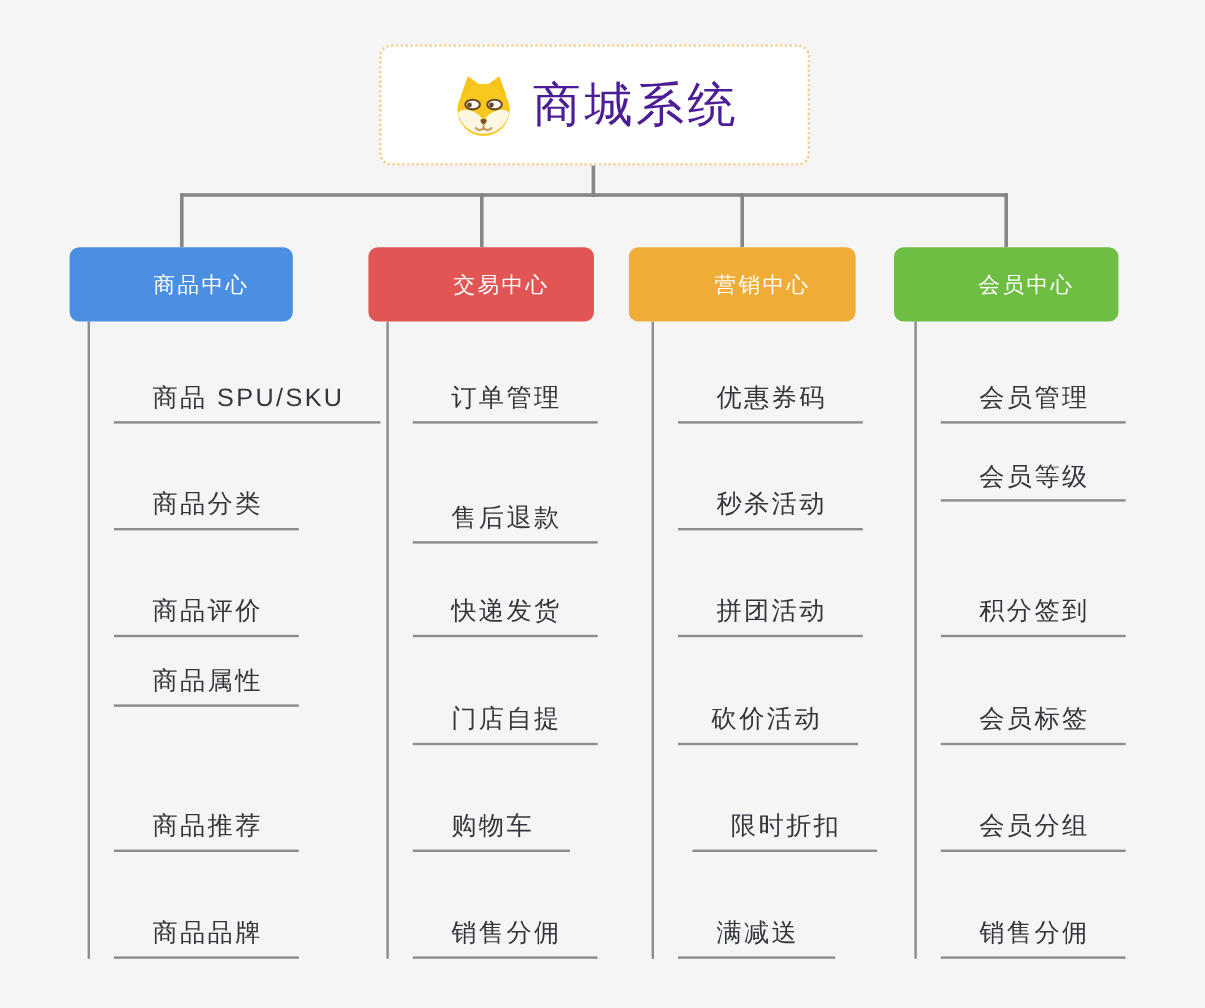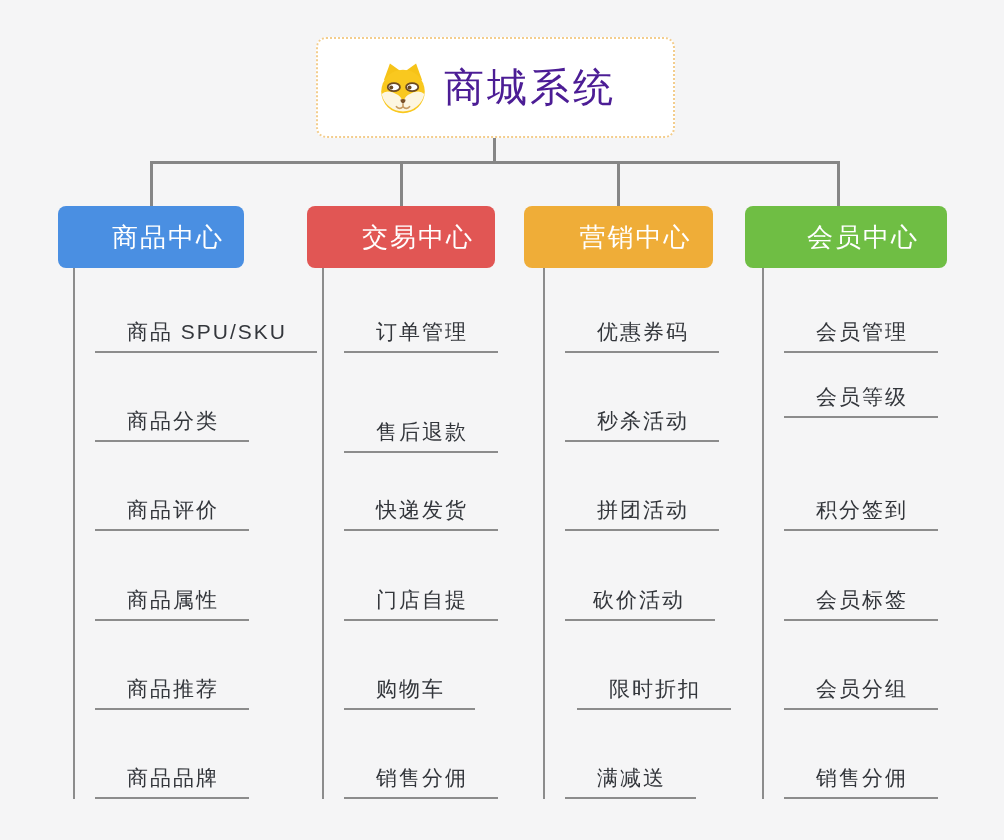--- a/index.html
+++ b/index.html
@@ -28,21 +28,21 @@
   .line{position:absolute;background:#868686;}
   .root-drop{left:493px;top:138px;width:3px;height:26px;}
   .bus{left:150px;top:161px;width:690px;height:3px;}
   .branch-drop{top:161px;width:3px;height:45px;}
   .trunk{top:268px;width:2px;height:531px;background:#8c8c8c;}
   
   .branch-node{
     position:absolute;top:206px;height:62px;
     border-radius:8px;
     display:flex;align-items:center;justify-content:center;
-    color:#ffffff;font-size:26px;letter-spacing:2px;
+    color:#ffffff;font-size:18px;letter-spacing:2px;
     box-sizing:border-box;
     cursor:default;
     padding-left:34px;
   }
   
   .child-item{
     position:absolute;
     line-height:26px;
     padding:0 30px 6px 32px;
     border-bottom:2px solid #8c8c8c;
@@ -82,21 +82,21 @@
 <div class="line root-drop"></div>
 <div class="line bus"></div>
 
 <div id="branches">
     <div class="line branch-drop" style="left: 149.5px;"></div>
     <div class="branch-node" style="left: 58px; width: 186px; background: rgb(74, 143, 226);">商品中心</div>
     <div class="line trunk" style="left: 73px;"></div>
     <div class="child-item" style="left: 73px; top: 319px;">商品 SPU/SKU</div>
     <div class="child-item" style="left: 73px; top: 408px;">商品分类</div>
     <div class="child-item" style="left: 73px; top: 497px;">商品评价</div>
-    <div class="child-item" style="left: 73px; top: 587px;">商品属性</div>
+    <div class="child-item" style="left: 73px; top: 555px;">商品属性</div>
     <div class="child-item" style="left: 73px; top: 676px;">商品推荐</div>
     <div class="child-item" style="left: 73px; top: 765px;">商品品牌</div>
     <div class="line branch-drop" style="left: 399.5px;"></div>
     <div class="branch-node" style="left: 307px; width: 188px; background: rgb(225, 86, 84);">交易中心</div>
     <div class="line trunk" style="left: 322px;"></div>
     <div class="child-item" style="left: 322px; top: 319px;">订单管理</div>
     <div class="child-item" style="left: 322px; top: 419px;">售后退款</div>
     <div class="child-item" style="left: 322px; top: 497px;">快递发货</div>
     <div class="child-item" style="left: 322px; top: 587px;">门店自提</div>
     <div class="child-item" style="left: 322px; top: 676px;">购物车</div>
@@ -104,21 +104,21 @@
     <div class="line branch-drop" style="left: 617px;"></div>
     <div class="branch-node" style="left: 524px; width: 189px; background: rgb(239, 173, 56);">营销中心</div>
     <div class="line trunk" style="left: 543px;"></div>
     <div class="child-item" style="left: 543px; top: 319px;">优惠券码</div>
     <div class="child-item" style="left: 543px; top: 408px;">秒杀活动</div>
     <div class="child-item" style="left: 543px; top: 497px;">拼团活动</div>
     <div class="child-item" style="left: 543px; top: 587px; padding-left: 28px;">砍价活动</div>
     <div class="child-item" style="left: 555px; top: 676px;">限时折扣</div>
     <div class="child-item" style="left: 543px; top: 765px;">满减送</div>
     <div class="line branch-drop" style="left: 837px;"></div>
-    <div class="branch-node" style="left: 745px; width: 202px; background: rgb(111, 190, 68);">会员中心</div>
+    <div class="branch-node" style="left: 745px; width: 187px; background: rgb(111, 190, 68);">会员中心</div>
     <div class="line trunk" style="left: 762px;"></div>
     <div class="child-item" style="left: 762px; top: 319px;">会员管理</div>
     <div class="child-item" style="left: 762px; top: 384px; font-family: Liberation Serif, serif;">会员等级</div>
     <div class="child-item" style="left: 762px; top: 497px;">积分签到</div>
     <div class="child-item" style="left: 762px; top: 587px;">会员标签</div>
     <div class="child-item" style="left: 762px; top: 676px;">会员分组</div>
     <div class="child-item" style="left: 762px; top: 765px;">销售分佣</div>
   </div>
 
 </body></html>

